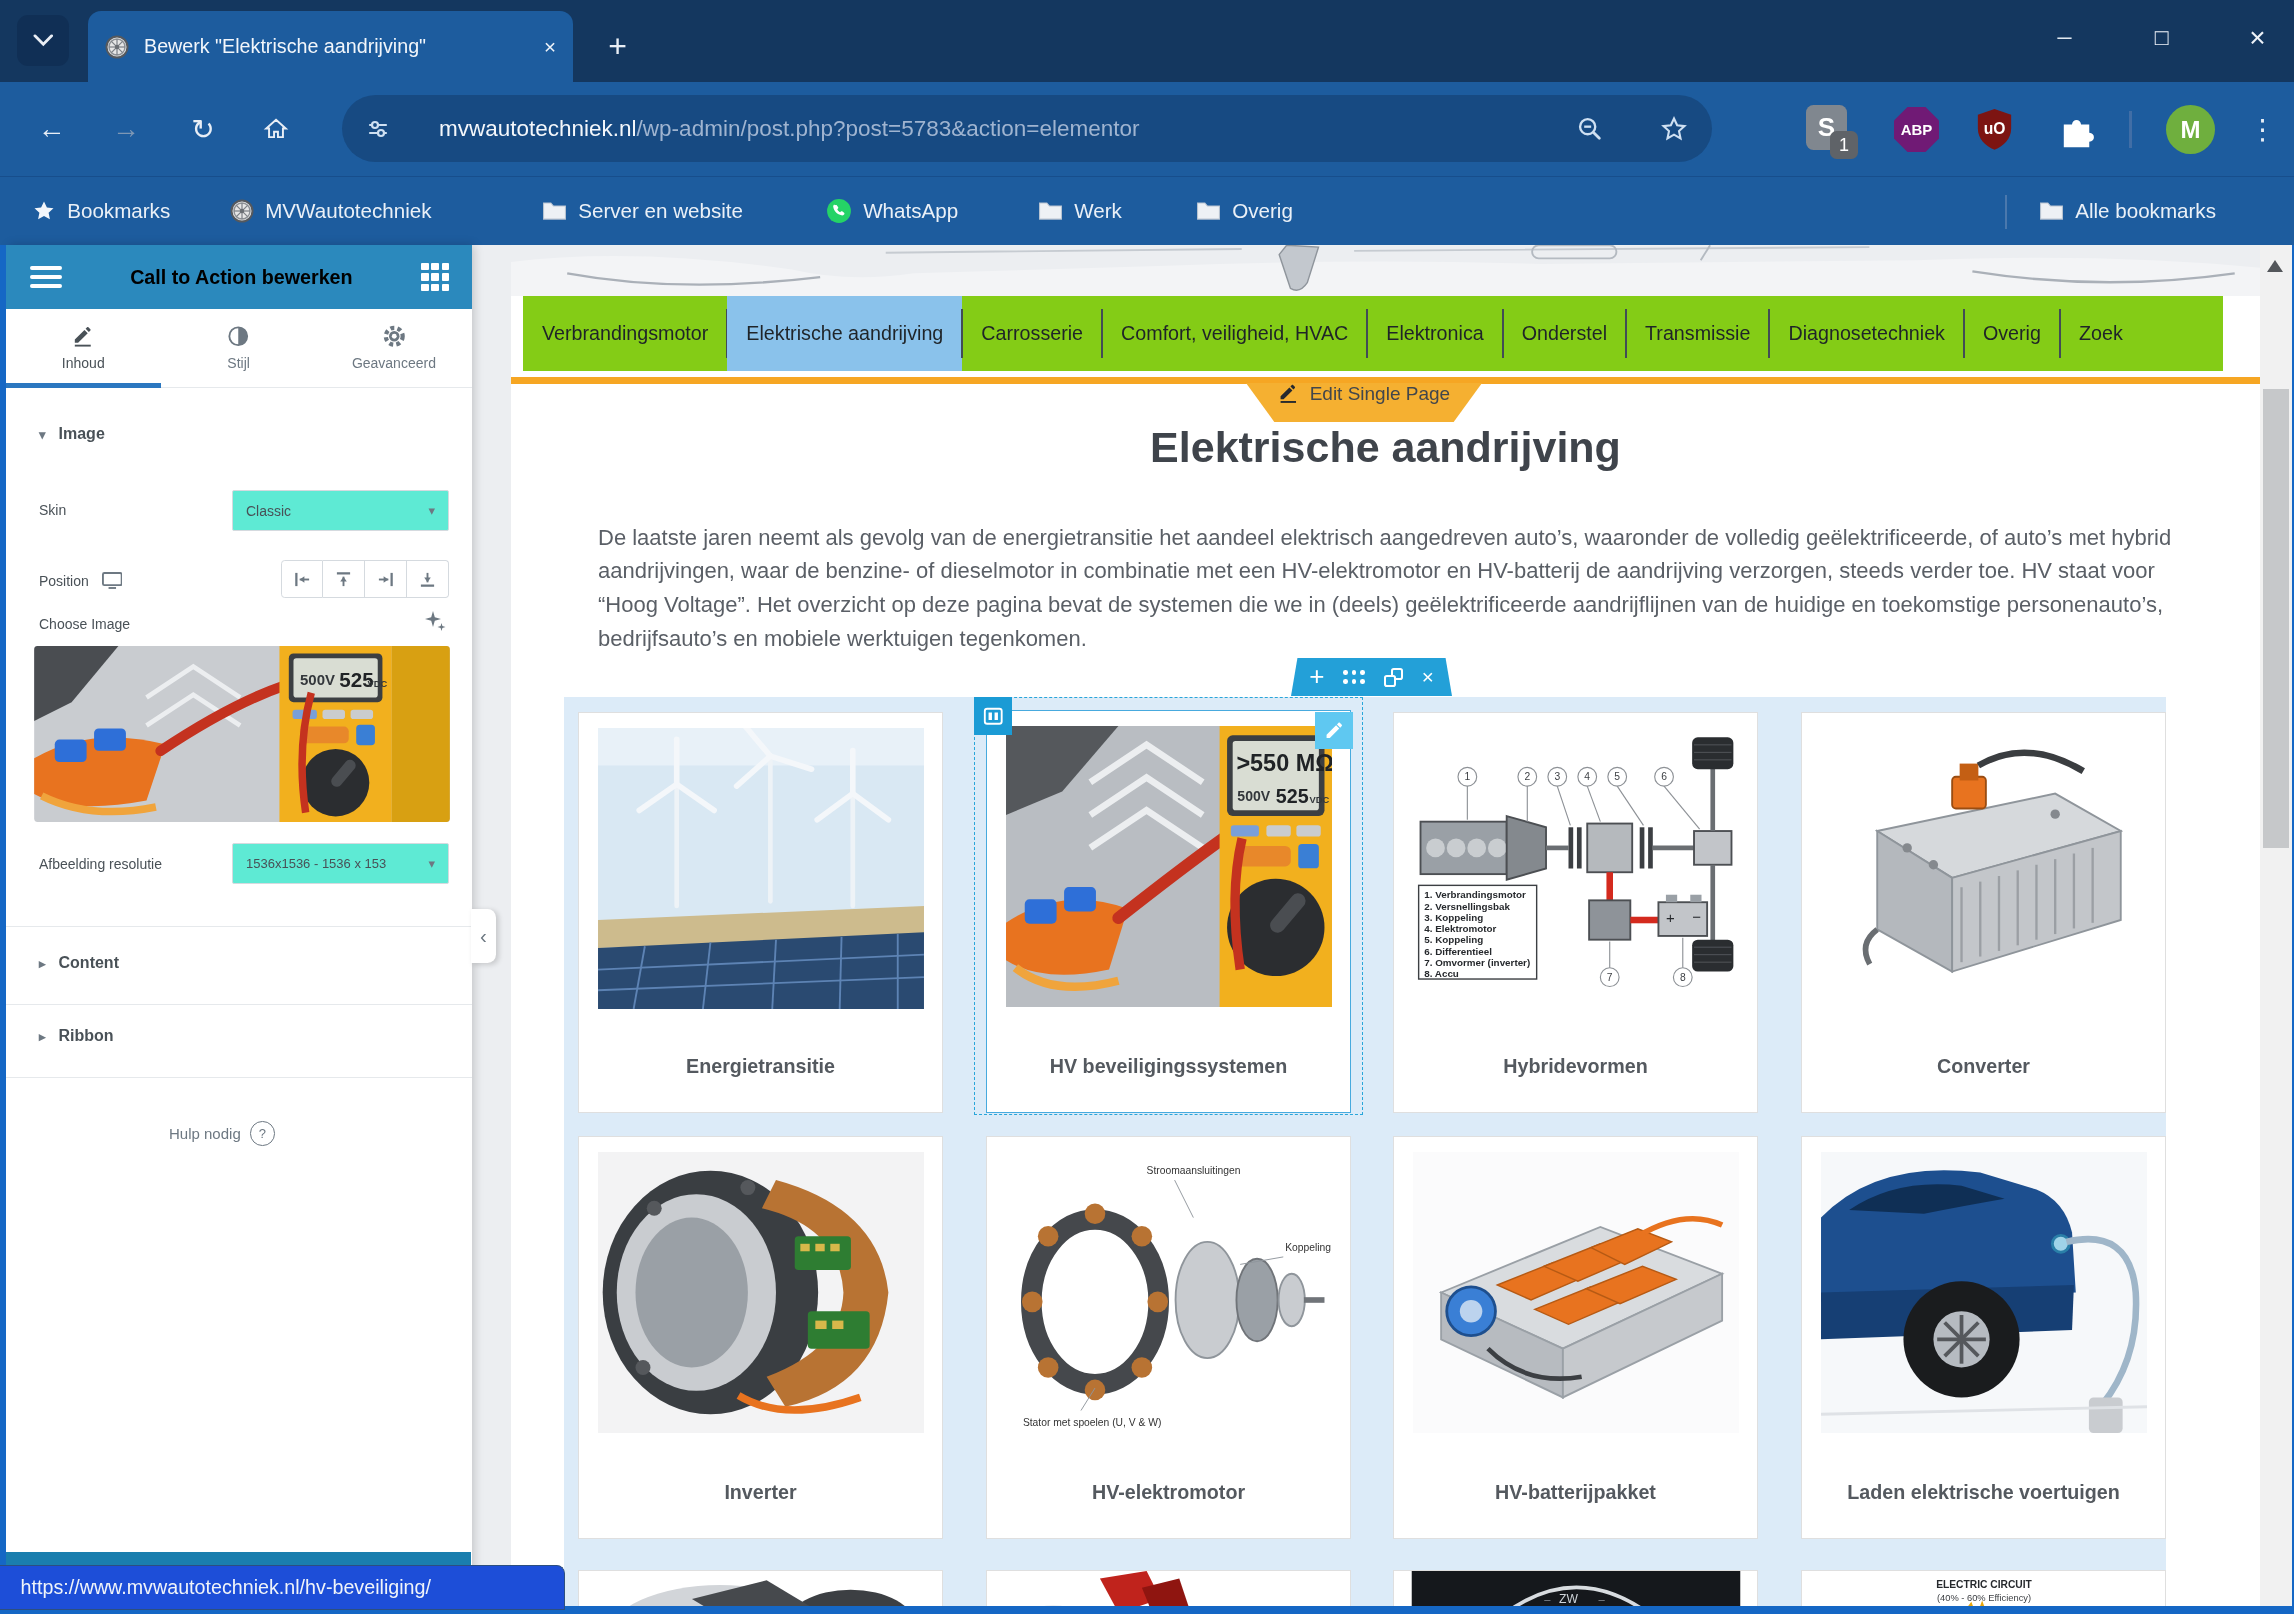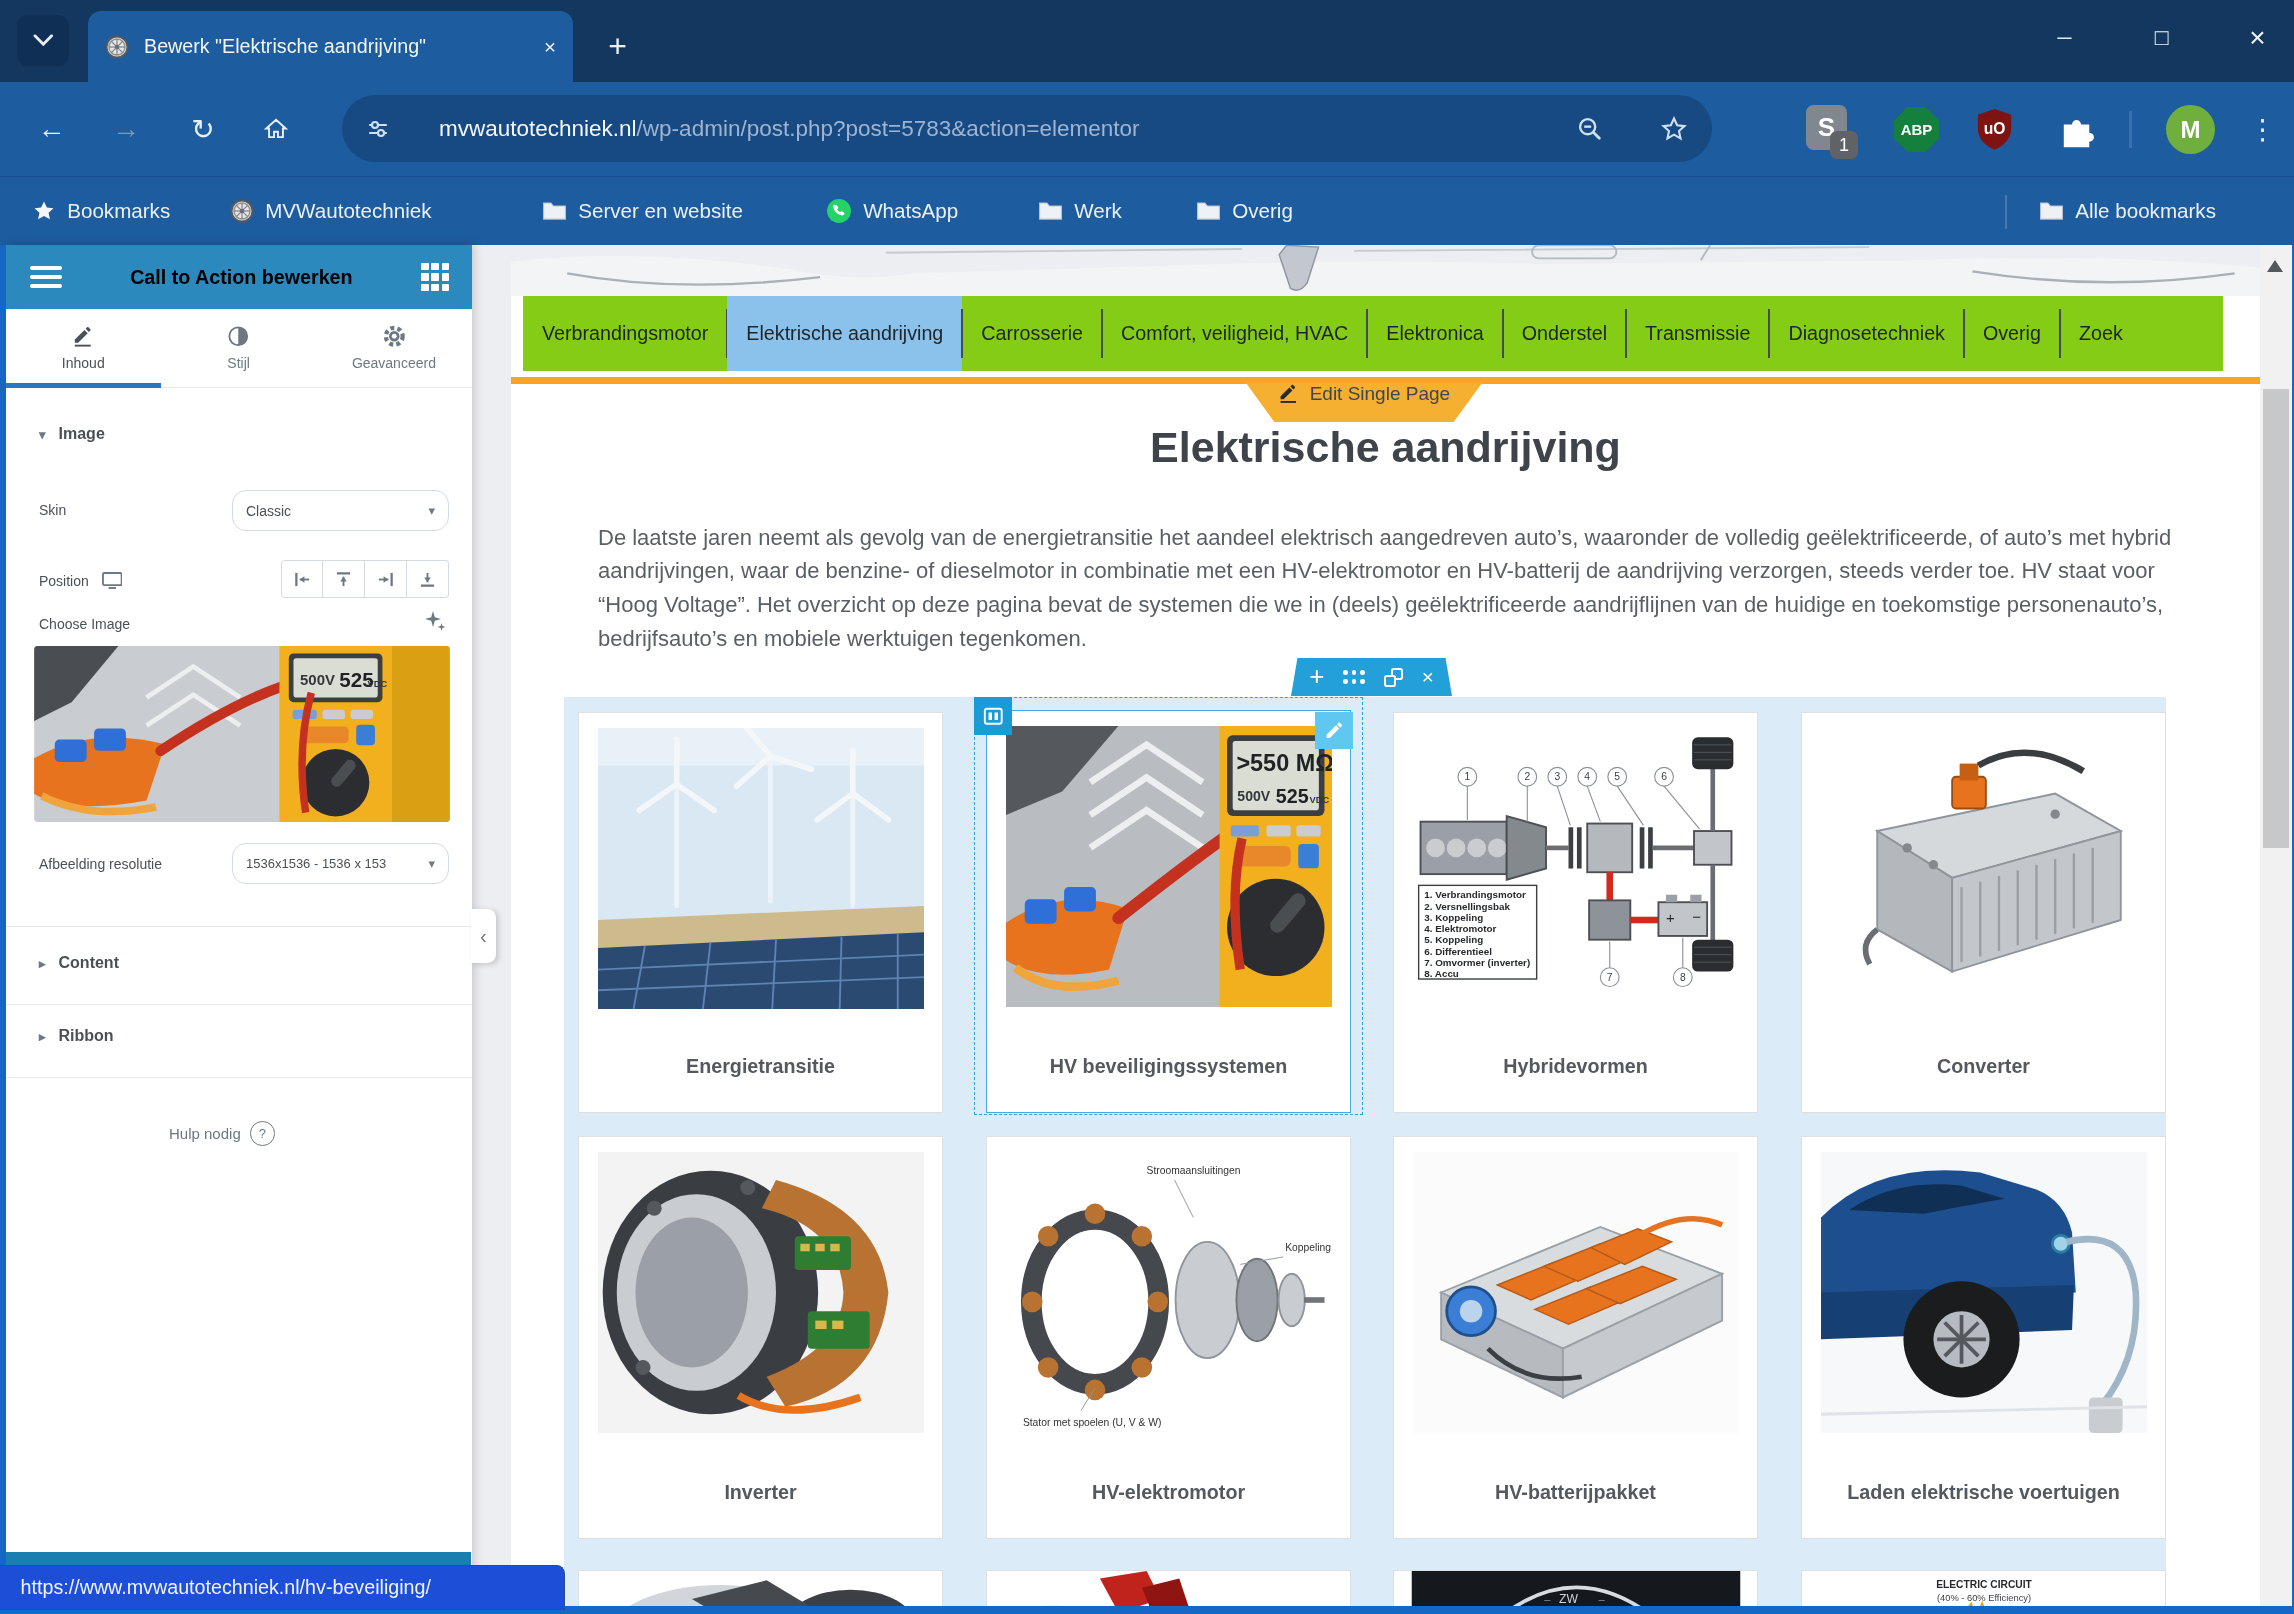--- a/index.html
+++ b/index.html
@@ -37,21 +37,21 @@
   .ham i{height:3.7px;background:#fff;border-radius:1.9px;}
   .gridic{width:28px;height:28px;margin-right:22.5px;display:grid;grid-template-columns:repeat(3,1fr);gap:2.8px;}
   .gridic i{background:#fff;border-radius:0.9px;}
   .ptabs{left:5.6px;top:309px;width:466px;height:79px;display:flex;border-bottom:0.9px solid #e6e9ec;box-sizing:border-box;}
   .ptab-it{flex:1;display:flex;flex-direction:column;align-items:center;justify-content:center;gap:7.5px;color:#6d7882;font-size:14px;position:relative;}
   .ptab-it.active{color:#495157;}
   .ptab-it.active::after{content:"";position:absolute;left:0;bottom:-0.9px;width:100%;height:4.7px;background:#2b77c0;}
   .sechdr{color:#495157;font-size:16px;font-weight:bold;display:flex;align-items:center;gap:13px;}
   .caret{color:#6d7882;font-size:13px;}
   .plabel{color:#495157;font-size:14px;}
-  .pselect{background:#ffffff;border:0.9px solid #d5dadf;border-radius:14px;display:flex;align-items:center;padding:0 13px;box-sizing:border-box;color:#495157;font-size:14px;}
+  .pselect{background:#5eead4;border:0.9px solid #d5dadf;border-radius:2px;display:flex;align-items:center;padding:0 13px;box-sizing:border-box;color:#495157;font-size:14px;}
   .pselect .sv{flex:1;white-space:nowrap;overflow:hidden;}
   .alignbtn{width:42px;height:38px;border:0.9px solid #d5dadf;border-left:none;display:flex;align-items:center;justify-content:center;box-sizing:border-box;background:#fff;}
   .alignbtn:first-child{border-left:0.9px solid #d5dadf;border-radius:3.7px 0 0 3.7px;}
   .alignbtn:last-child{border-radius:0 3.7px 3.7px 0;}
   .divid{left:5.6px;width:466px;height:0.9px;background:#e6e9ec;}
   .help{color:#6d7882;font-size:15px;display:flex;align-items:center;gap:9.4px;}
   .helpq{width:22.5px;height:22.5px;border:1.9px solid #6d7882;border-radius:50%;font-size:13px;display:flex;align-items:center;justify-content:center;}
   .collapse-h{left:471px;top:909px;width:25px;height:54px;background:#fff;border-radius:0 8.4px 8.4px 0;box-shadow:2.8px 1.9px 5.6px rgba(0,0,0,.15);display:flex;align-items:center;justify-content:center;color:#6d7882;font-size:20.6px;}
   .pfooter{left:0px;top:1552px;width:471px;height:15px;background:#1a7eae;}
 
@@ -153,21 +153,21 @@
       <line x1="15" y1="15" x2="20" y2="20" stroke="#cfe0f2" stroke-width="2.4" stroke-linecap="round"></line>
     </svg>
     <svg width="28" height="28" viewBox="0 0 24 24">
       <path d="M12 3l2.7 5.8 6.3.7-4.7 4.3 1.3 6.2-5.6-3.2-5.6 3.2 1.3-6.2L3 9.5l6.3-.7z" fill="none" stroke="#cfe0f2" stroke-width="1.8"></path>
     </svg>
   </div>
   <div class="abs extbox" style="left:1806px;">
     <div style="position:absolute;left:0;top:0;width:41px;height:45px;background:#80878f;border-radius:7.5px;color:#fff;font-size:26px;font-weight:bold;display:flex;align-items:center;justify-content:center;">S</div>
     <div style="position:absolute;left:24px;top:26px;width:28px;height:28px;background:#5f6368;border-radius:6.6px;color:#fff;font-size:18px;display:flex;align-items:center;justify-content:center;">1</div>
   </div>
-  <div class="abs" style="left:1894px;top:107px;width:45px;height:45px;background:#15803d;clip-path:polygon(30% 0,70% 0,100% 30%,100% 70%,70% 100%,30% 100%,0 70%,0 30%);color:#fff;font-size:15px;font-weight:bold;display:flex;align-items:center;justify-content:center;">ABP</div>
+  <div class="abs" style="left:1894px;top:107px;width:45px;height:45px;background:#701a75;clip-path:polygon(30% 0,70% 0,100% 30%,100% 70%,70% 100%,30% 100%,0 70%,0 30%);color:#fff;font-size:15px;font-weight:bold;display:flex;align-items:center;justify-content:center;">ABP</div>
   <div class="abs" style="left:1971px;top:105px;">
     <svg width="47" height="49" viewBox="0 0 24 24">
         <path d="M12 1.5l8.5 3v7c0 5.2-3.7 9-8.5 10.8C7.2 20.5 3.5 16.7 3.5 11.5v-7z" fill="#7d1412"></path>
         <text x="12" y="14.5" font-size="8" fill="#fff" text-anchor="middle" font-family="Liberation Sans,sans-serif" font-weight="bold">uO</text>
       </svg>
   </div>
   <div class="abs" style="left:2054px;top:105px;">
     <svg width="47" height="49" viewBox="0 0 24 24">
         <path d="M5 9.5h4.2c0-3.2 4.6-3.2 4.6 0H18v4.2c3.2 0 3.2 4.6 0 4.6V21H5z" fill="#fff"></path>
       </svg>

